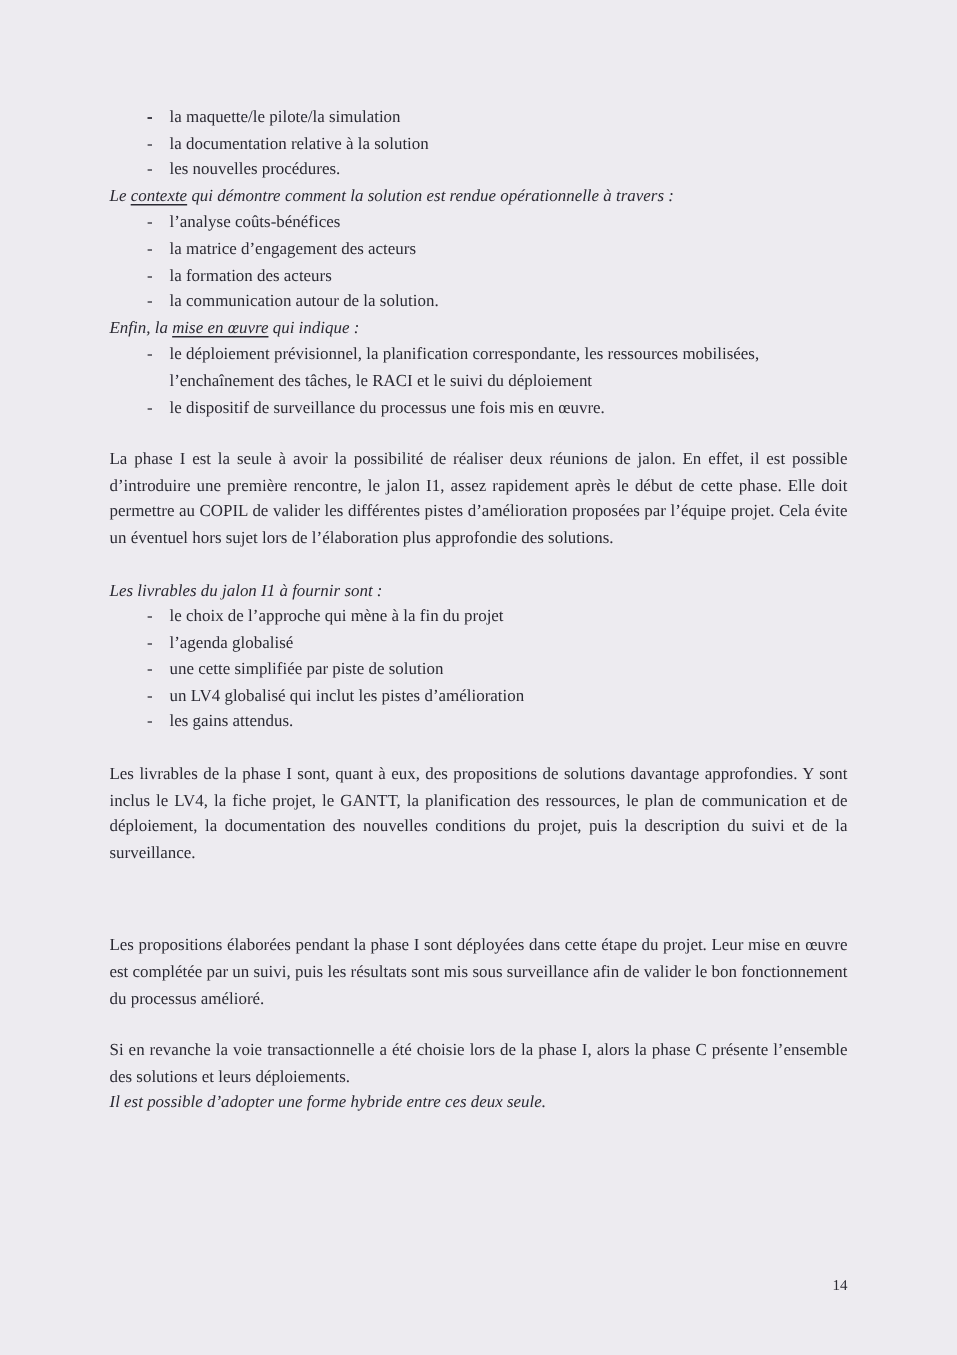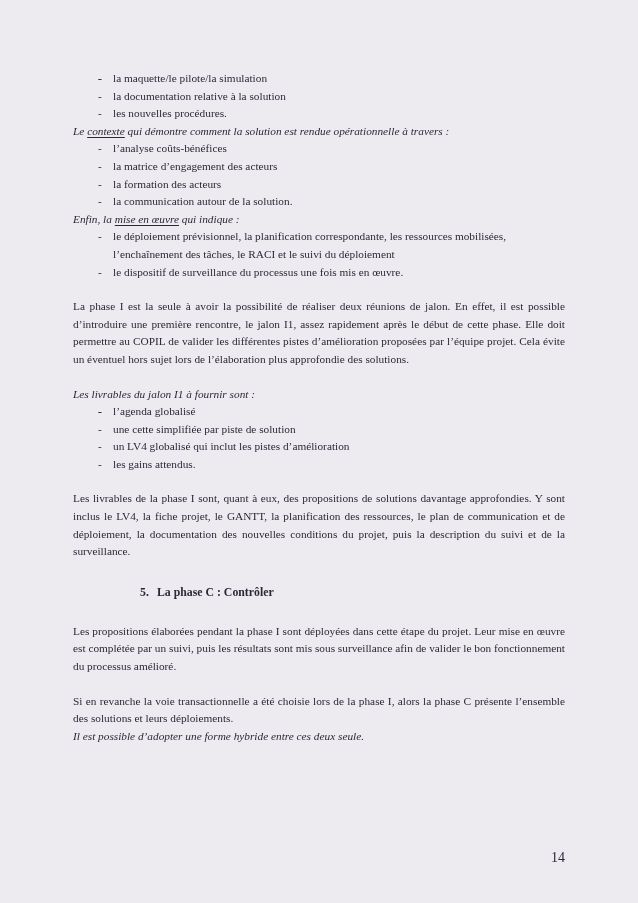--- a/index.html
+++ b/index.html
@@ -76,21 +76,21 @@
 
   .underlined {
     text-decoration: underline;
     text-underline-offset: 1.5px;
   }
 
   .page-number {
     position: absolute;
     right: 73px;
     bottom: 38px;
-    font-size: 14px;
+    font-size: 10px;
     line-height: 14px;
     color: #2b2a33;
   }
 </style>
 </head>
 <body>
 
 <div class="page">
   <div class="doc-body">
 
@@ -119,34 +119,33 @@
 
     <div class="spacer-md"></div>
 
     <p class="para">La phase I est la seule à avoir la possibilité de réaliser deux réunions de jalon. En effet, il est possible d’introduire une première rencontre, le jalon I1, assez rapidement après le début de cette phase. Elle doit permettre au COPIL de valider les différentes pistes d’amélioration proposées par l’équipe projet. Cela évite un éventuel hors sujet lors de l’élaboration plus approfondie des solutions.</p>
 
     <div class="spacer-md"></div>
 
     <p class="lead">Les livrables du jalon I1 à fournir sont :</p>
 
     <ul class="dash-list">
-      <li><span class="dash">-</span></li>
+      <li><span class="dash">-</span><span>le choix de l’approche qui mène à la fin du projet</span></li>
       <li><span class="dash">-</span><span>l’agenda globalisé</span></li>
       <li><span class="dash">-</span><span>une cette simplifiée par piste de solution</span></li>
       <li><span class="dash">-</span><span>un LV4 globalisé qui inclut les pistes d’amélioration</span></li>
       <li><span class="dash">-</span><span>les gains attendus.</span></li>
     </ul>
 
     <div class="spacer-md"></div>
 
     <p class="para">Les livrables de la phase I sont, quant à eux, des propositions de solutions davantage approfondies. Y sont inclus le LV4, la fiche projet, le GANTT, la planification des ressources, le plan de communication et de déploiement, la documentation des nouvelles conditions du projet, puis la description du suivi et de la surveillance.</p>
 
     <div class="spacer-lg"></div>
 
-    <h2 class="heading"><span class="num">5.</span><span>La phase C : Contrôler</span></h2>
 
     <div class="spacer-lg"></div>
 
     <p class="para">Les propositions élaborées pendant la phase I sont déployées dans cette étape du projet. Leur mise en œuvre est complétée par un suivi, puis les résultats sont mis sous surveillance afin de valider le bon fonctionnement du processus amélioré.</p>
 
     <div class="spacer-md"></div>
 
     <p class="para">Si en revanche la voie transactionnelle a été choisie lors de la phase I, alors la phase C présente l’ensemble des solutions et leurs déploiements.</p>
 
     <p class="lead">Il est possible d’adopter une forme hybride entre ces deux seule.</p>

